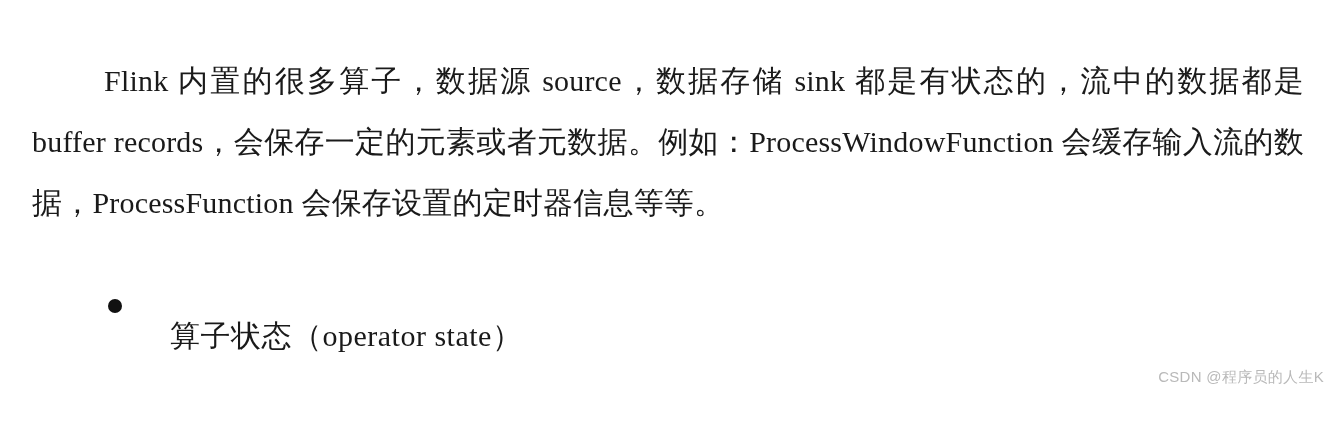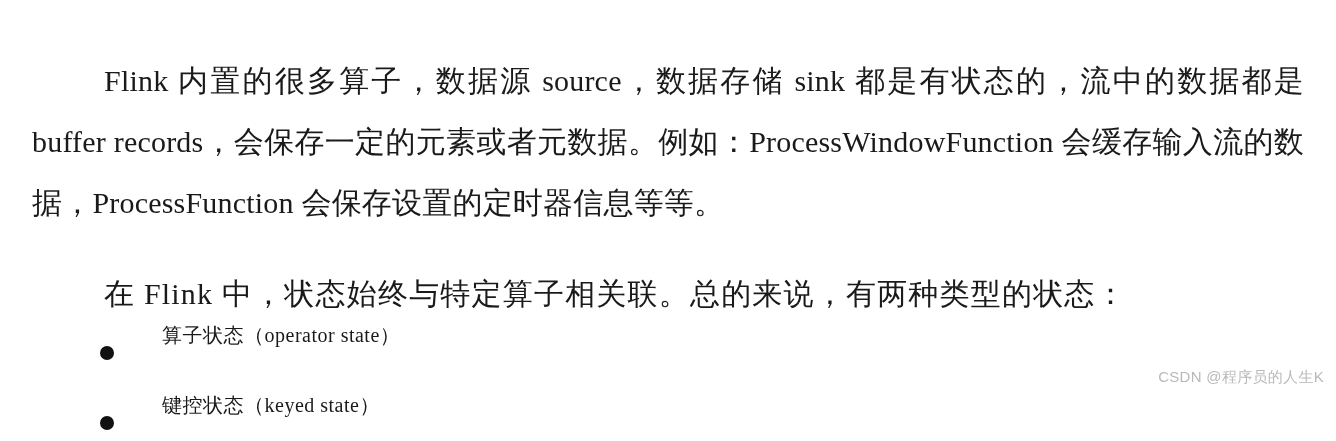--- a/index.html
+++ b/index.html
@@ -39,24 +39,24 @@
   #para-2 {
     position: absolute;
     left: 32px;
     top: 233px;
     width: 1272px;
     text-indent: 72px;
     letter-spacing: 1.2px;
   }
   .bullet-row {
     position: absolute;
-    left: 100px;
+    left: 108px;
     display: flex;
-    align-items: flex-end;
-    font-size: 20px;
+    align-items: flex-start;
+    font-size: 30px;
     line-height: 61px;
   }
   #bullet-1 { top: 305px; }
   #bullet-2 { top: 375px; }
   .bullet-dot {
     display: inline-block;
     width: 14px;
     height: 14px;
     border-radius: 50%;
     background: #111111;
@@ -80,27 +80,22 @@
     white-space: nowrap;
   }
 </style>
 </head>
 <body>
 
 <div class="page">
 
   <p class="para" id="para-1">Flink 内置的很多算子，数据源 source，数据存储 sink 都是有状态的，流中的数据都是 buffer records，会保存一定的元素或者元数据。例如：ProcessWindowFunction 会缓存输入流的数据，ProcessFunction 会保存设置的定时器信息等等。</p>
 
-  <p class="para" id="para-2">在 Flink 中，状态始终与特定算子相关联。总的来说，有两种类型的状态：</p>
 
   <div class="bullet-row" id="bullet-1">
     <span class="bullet-dot"></span>
     <span class="bullet-text">算子状态（operator state）</span>
   </div>
 
-  <div class="bullet-row" id="bullet-2">
-    <span class="bullet-dot"></span>
-    <span class="bullet-text">键控状态（keyed state）</span>
-  </div>
 
   <div id="watermark">CSDN @程序员的人生K</div>
 
 </div>
 
 </body></html>

